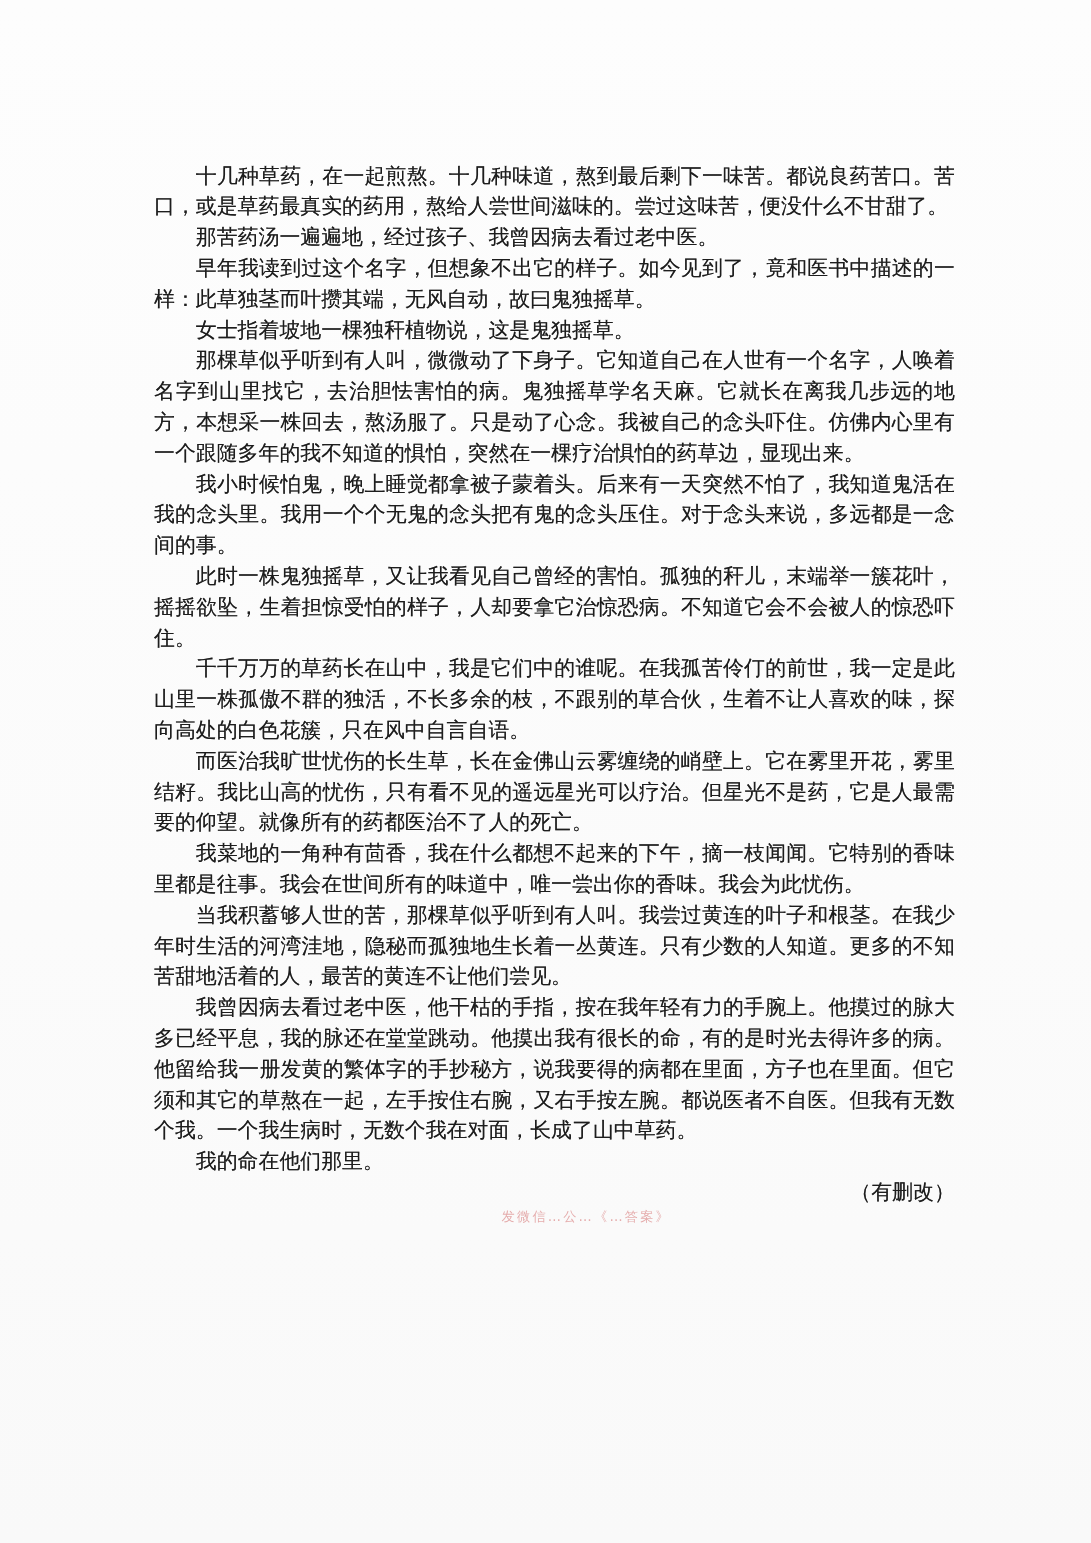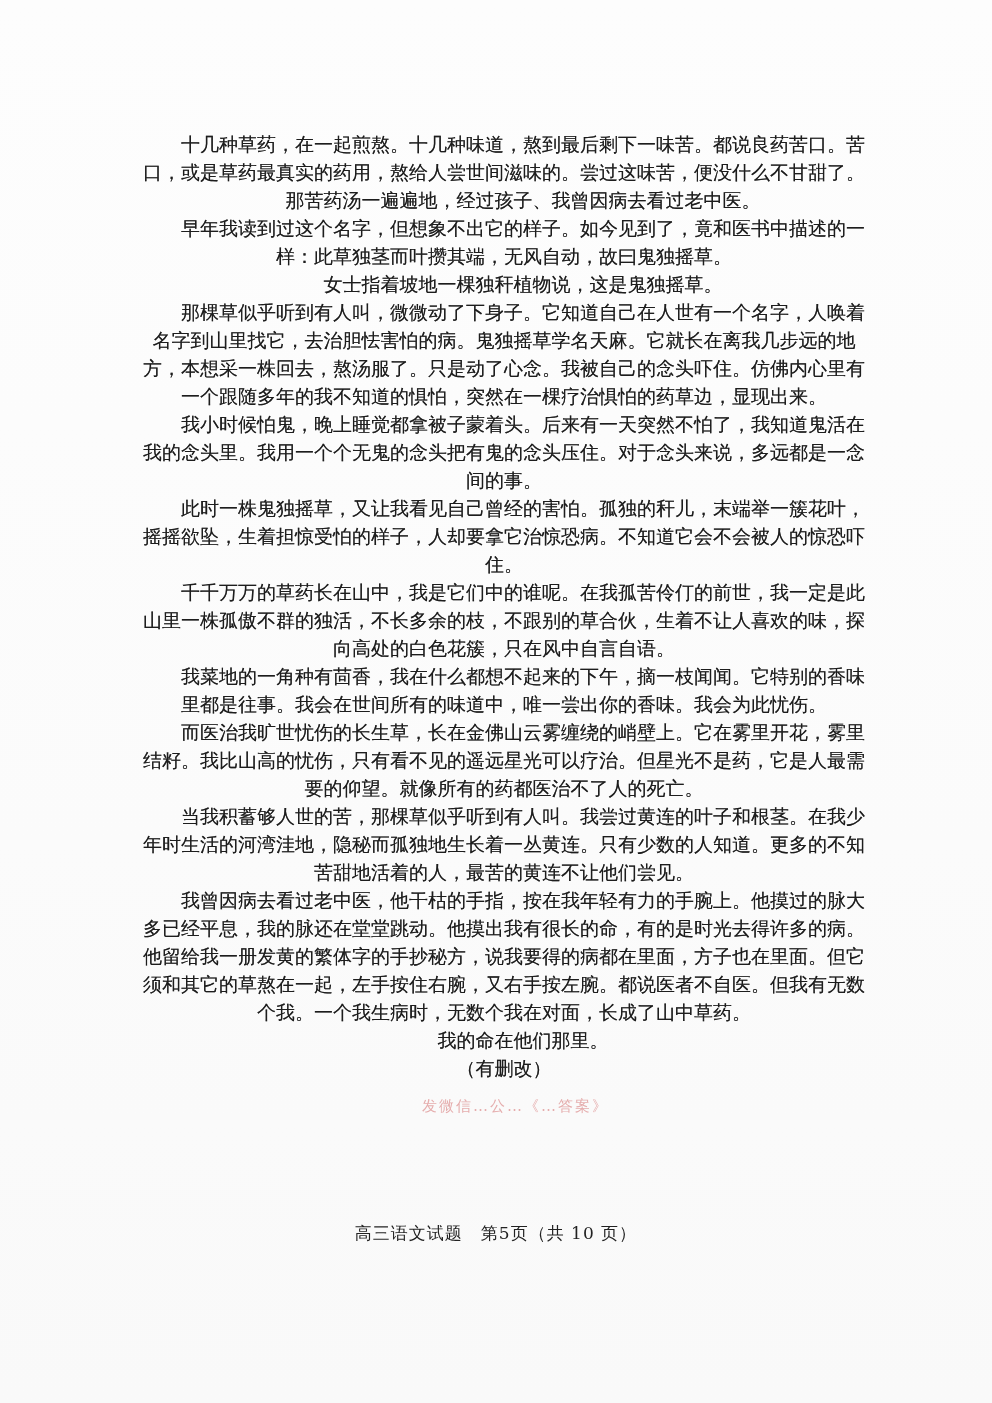--- a/index.html
+++ b/index.html
@@ -11,50 +11,49 @@
     position: relative;
     width: 992px;
     height: 1403px;
     background: linear-gradient(180deg, #fdfdfd 0%, #fbfbfb 60%, #f9f9f9 100%);
     overflow: hidden;
     font-family: "DejaVu Sans", sans-serif;
   }
   .passage {
     position: absolute;
     left: 140px;
-    top: 130px;
+    top: 146px;
     width: 728px;
     font-size: 19px;
     line-height: 28px;
     color: #1d1d1d;
     text-align: justify;
     text-shadow: 0 0 0.4px rgba(25,25,25,0.65);
     z-index: 2;
   }
   .passage p {
     margin: 0;
     padding: 0;
     text-indent: 2em;
-    text-align: center;
   }
   .underline-clause {
     text-decoration: underline;
     text-decoration-thickness: 1.5px;
     text-underline-offset: 4px;
   }
   .attribution {
     text-indent: 0 !important;
     text-align: right;
     padding-right: 12px;
   }
   .watermark {
     position: absolute;
-    left: 422px;
+    left: 456px;
     top: 1096px;
-    font-size: 15px;
+    font-size: 12px;
     line-height: 20px;
     letter-spacing: 2px;
     color: #e09a9a;
     opacity: 0.8;
     z-index: 1;
     white-space: nowrap;
   }
   .footer {
     position: absolute;
     top: 1222px;
@@ -77,23 +76,22 @@
 
   <div class="passage">
     <p>十几种草药，在一起煎熬。十几种味道，熬到最后剩下一味苦。都说良药苦口。苦口，或是草药最真实的药用，熬给人尝世间滋味的。尝过这味苦，便没什么不甘甜了。</p>
     <p>那苦药汤一遍遍地，经过孩子、我曾因病去看过老中医。</p>
     <p>早年我读到过这个名字，但想象不出它的样子。如今见到了，竟和医书中描述的一样：此草独茎而叶攒其端，无风自动，故曰鬼独摇草。</p>
     <p>女士指着坡地一棵独秆植物说，这是鬼独摇草。</p>
     <p>那棵草似乎听到有人叫，微微动了下身子。它知道自己在人世有一个名字，人唤着名字到山里找它，去治胆怯害怕的病。鬼独摇草学名天麻。它就长在离我几步远的地方，本想采一株回去，熬汤服了。只是动了心念。我被自己的念头吓住。仿佛内心里有一个跟随多年的我不知道的惧怕，突然在一棵疗治惧怕的药草边，显现出来。</p>
     <p>我小时候怕鬼，晚上睡觉都拿被子蒙着头。后来有一天突然不怕了，我知道鬼活在我的念头里。我用一个个无鬼的念头把有鬼的念头压住。对于念头来说，多远都是一念间的事。</p>
     <p>此时一株鬼独摇草，又让我看见自己曾经的害怕。孤独的秆儿，末端举一簇花叶，摇摇欲坠，生着担惊受怕的样子，人却要拿它治惊恐病。不知道它会不会被人的惊恐吓住。</p>
     <p>千千万万的草药长在山中，我是它们中的谁呢。在我孤苦伶仃的前世，我一定是此山里一株孤傲不群的独活，不长多余的枝，不跟别的草合伙，生着不让人喜欢的味，探向高处的白色花簇，只在风中自言自语。</p>
+    <p>而医治我旷世忧伤的长生草，长在金佛山云雾缠绕的峭壁上。它在雾里开花，雾里结籽。我比山高的忧伤，只有看不见的遥远星光可以疗治。但星光不是药，它是人最需要的仰望。就像所有的药都医治不了人的死亡。</p>
     <p>我菜地的一角种有茴香，我在什么都想不起来的下午，摘一枝闻闻。它特别的香味里都是往事。我会在世间所有的味道中，唯一尝出你的香味。我会为此忧伤。</p>
-    <p>而医治我旷世忧伤的长生草，长在金佛山云雾缠绕的峭壁上。它在雾里开花，雾里结籽。我比山高的忧伤，只有看不见的遥远星光可以疗治。但星光不是药，它是人最需要的仰望。就像所有的药都医治不了人的死亡。</p>
     <p>当我积蓄够人世的苦，那棵草似乎听到有人叫。我尝过黄连的叶子和根茎。在我少年时生活的河湾洼地，隐秘而孤独地生长着一丛黄连。只有少数的人知道。更多的不知苦甜地活着的人，最苦的黄连不让他们尝见。</p>
     <p>我曾因病去看过老中医，他干枯的手指，按在我年轻有力的手腕上。他摸过的脉大多已经平息，我的脉还在堂堂跳动。他摸出我有很长的命，有的是时光去得许多的病。他留给我一册发黄的繁体字的手抄秘方，说我要得的病都在里面，方子也在里面。但它须和其它的草熬在一起，左手按住右腕，又右手按左腕。都说医者不自医。但我有无数个我。一个我生病时，无数个我在对面，长成了山中草药。</p>
     <p>我的命在他们那里。</p>
     <p class="attribution">（有删改）</p>
   </div>
 
-  <div class="footer">高三语文试题　第5页（共 10 页）</div>
 
 </div>
 
 </body></html>

